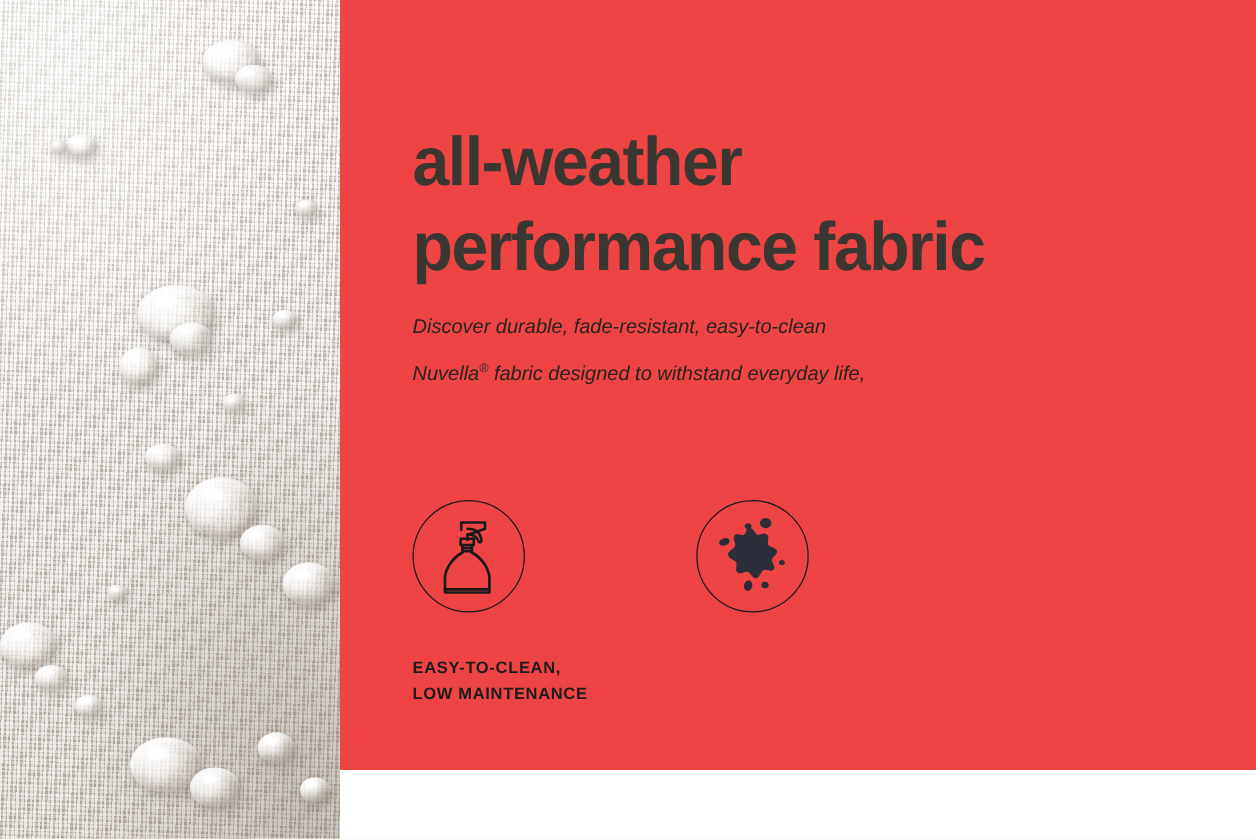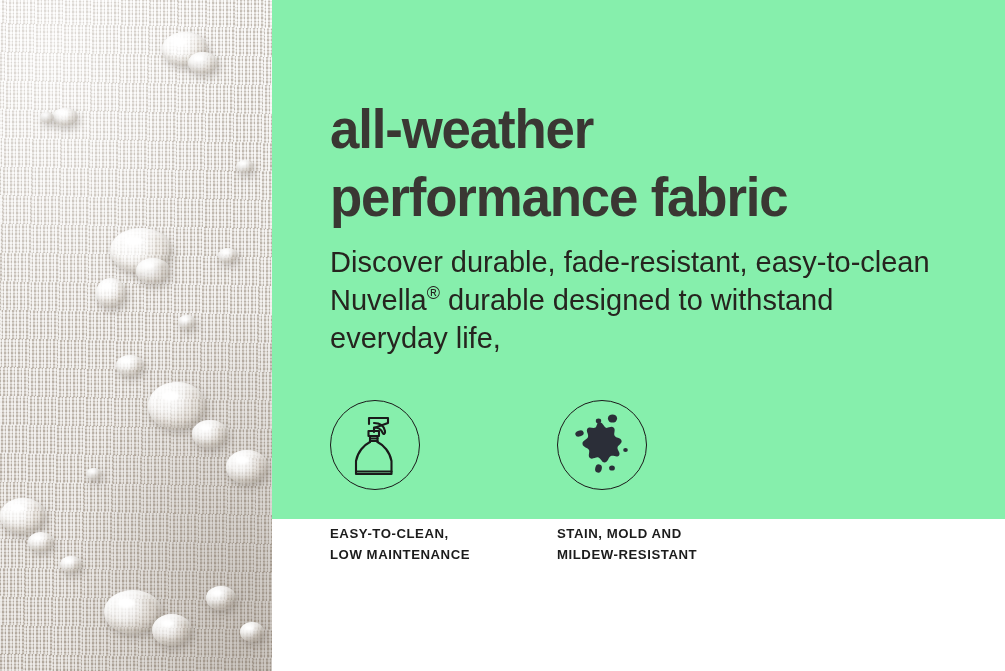--- a/index.html
+++ b/index.html
@@ -9,22 +9,22 @@
   }
   body {
     width: 1005px;
     height: 671px;
     font-family: "Liberation Sans", sans-serif;
     overflow: hidden;
   }
   .page {
     position: relative;
     width: 1005px;
-    height: 519px;
-    background: #86efac;
+    height: 616px;
+    background: #ef4444;
   }
 
   
   .photo-panel {
     position: absolute;
     left: 0;
     top: 0;
     width: 272px;
     height: 671px;
     overflow: hidden;
@@ -104,24 +104,25 @@
     transform: scaleX(0.96);
     transform-origin: left top;
     white-space: pre-line;
   }
   .subcopy {
     position: absolute;
     left: 0;
     top: 243px;
     width: 620px;
     margin: 0;
-    font-size: 29px;
+    font-size: 16px;
     line-height: 38px;
     color: #26241f;
     font-weight: 400;
+    font-style: italic;
   }
   .subcopy sup {
     font-size: 0.62em;
     vertical-align: super;
     line-height: 0;
   }
 
   
   .features {
     position: absolute;
@@ -187,21 +188,21 @@
     <div class="drop" style="left:240px; top:622px; width:24px; height:20px;"></div>
     <div class="drop" style="left:86px;  top:468px; width:16px; height:12px;"></div>
     <div class="drop" style="left:236px; top:160px; width:18px; height:13px;"></div>
   </div>
 
   <div class="content">
 
     <h1 class="headline">all-weather
 performance fabric</h1>
 
-    <p class="subcopy"><span>Discover durable, fade-resistant, easy-to-clean</span><br><span>Nuvella</span><sup>®</sup><span> durable designed to withstand everyday life,</span><br></p>
+    <p class="subcopy"><span>Discover durable, fade-resistant, easy-to-clean</span><br><span>Nuvella</span><sup>®</sup><span> fabric designed to withstand everyday life,</span><br></p>
 
     <div class="features">
 
       <div class="feature">
         <div class="icon-circle">
           <svg width="62" height="68" viewBox="0 0 62 68" fill="none" stroke="#1a1a1a" stroke-width="2.1" stroke-linejoin="round" stroke-linecap="round">
 
             <path d="M25 13 L25 7 L44 7 L44 12 L30 17 L30 21"></path>
 
             <path d="M30 12 C36 12 40 15 41 20 C41.6 23 39.5 24 38.5 21.5 C37.5 19 35 16.5 30 16.5"></path>
@@ -223,20 +224,18 @@
           <svg width="68" height="66" viewBox="0 0 68 66" fill="#2b2e38">
             <path d="M31 10 C34.5 10 35.5 14 37.5 15.5 C39.5 17 43 13.5 45.5 15.5 C48 17.5 45.5 21 46.5 23.5 C47.5 26 52.5 25.5 53.5 28.5 C54.5 31.5 50 33 49.5 35.5 C49 38 53 41 51 43.5 C49 46 45.5 43 43 44 C40.5 45 40 50 37 50.5 C34 51 33 46.5 30.5 45.5 C28 44.5 24.5 48 22 46 C19.5 44 22 40.5 21 38 C20 35.5 15 35.5 14.5 32 C14 28.5 19 27.5 20 25 C21 22.5 17.5 19 19.5 16.5 C21.5 14 25 17 27.5 15.5 C29 14.6 29 10 31 10 Z"></path>
             <ellipse cx="44.5" cy="6.5" rx="4.6" ry="4.1"></ellipse>
             <ellipse cx="30.5" cy="9" rx="2.7" ry="2.4"></ellipse>
             <ellipse cx="11.5" cy="21.5" rx="4.3" ry="2.9" transform="rotate(-18 11.5 21.5)"></ellipse>
             <ellipse cx="30.5" cy="56.5" rx="3.3" ry="4.2" transform="rotate(14 30.5 56.5)"></ellipse>
             <ellipse cx="44" cy="56" rx="2.9" ry="2.6"></ellipse>
             <ellipse cx="57.5" cy="38" rx="2.3" ry="2.1"></ellipse>
           </svg>
         </div>
-        <p class="caption">STAIN, MOLD AND
-MILDEW-RESISTANT</p>
       </div>
 
 
     </div>
   </div>
 </div>
 
 </body></html>

